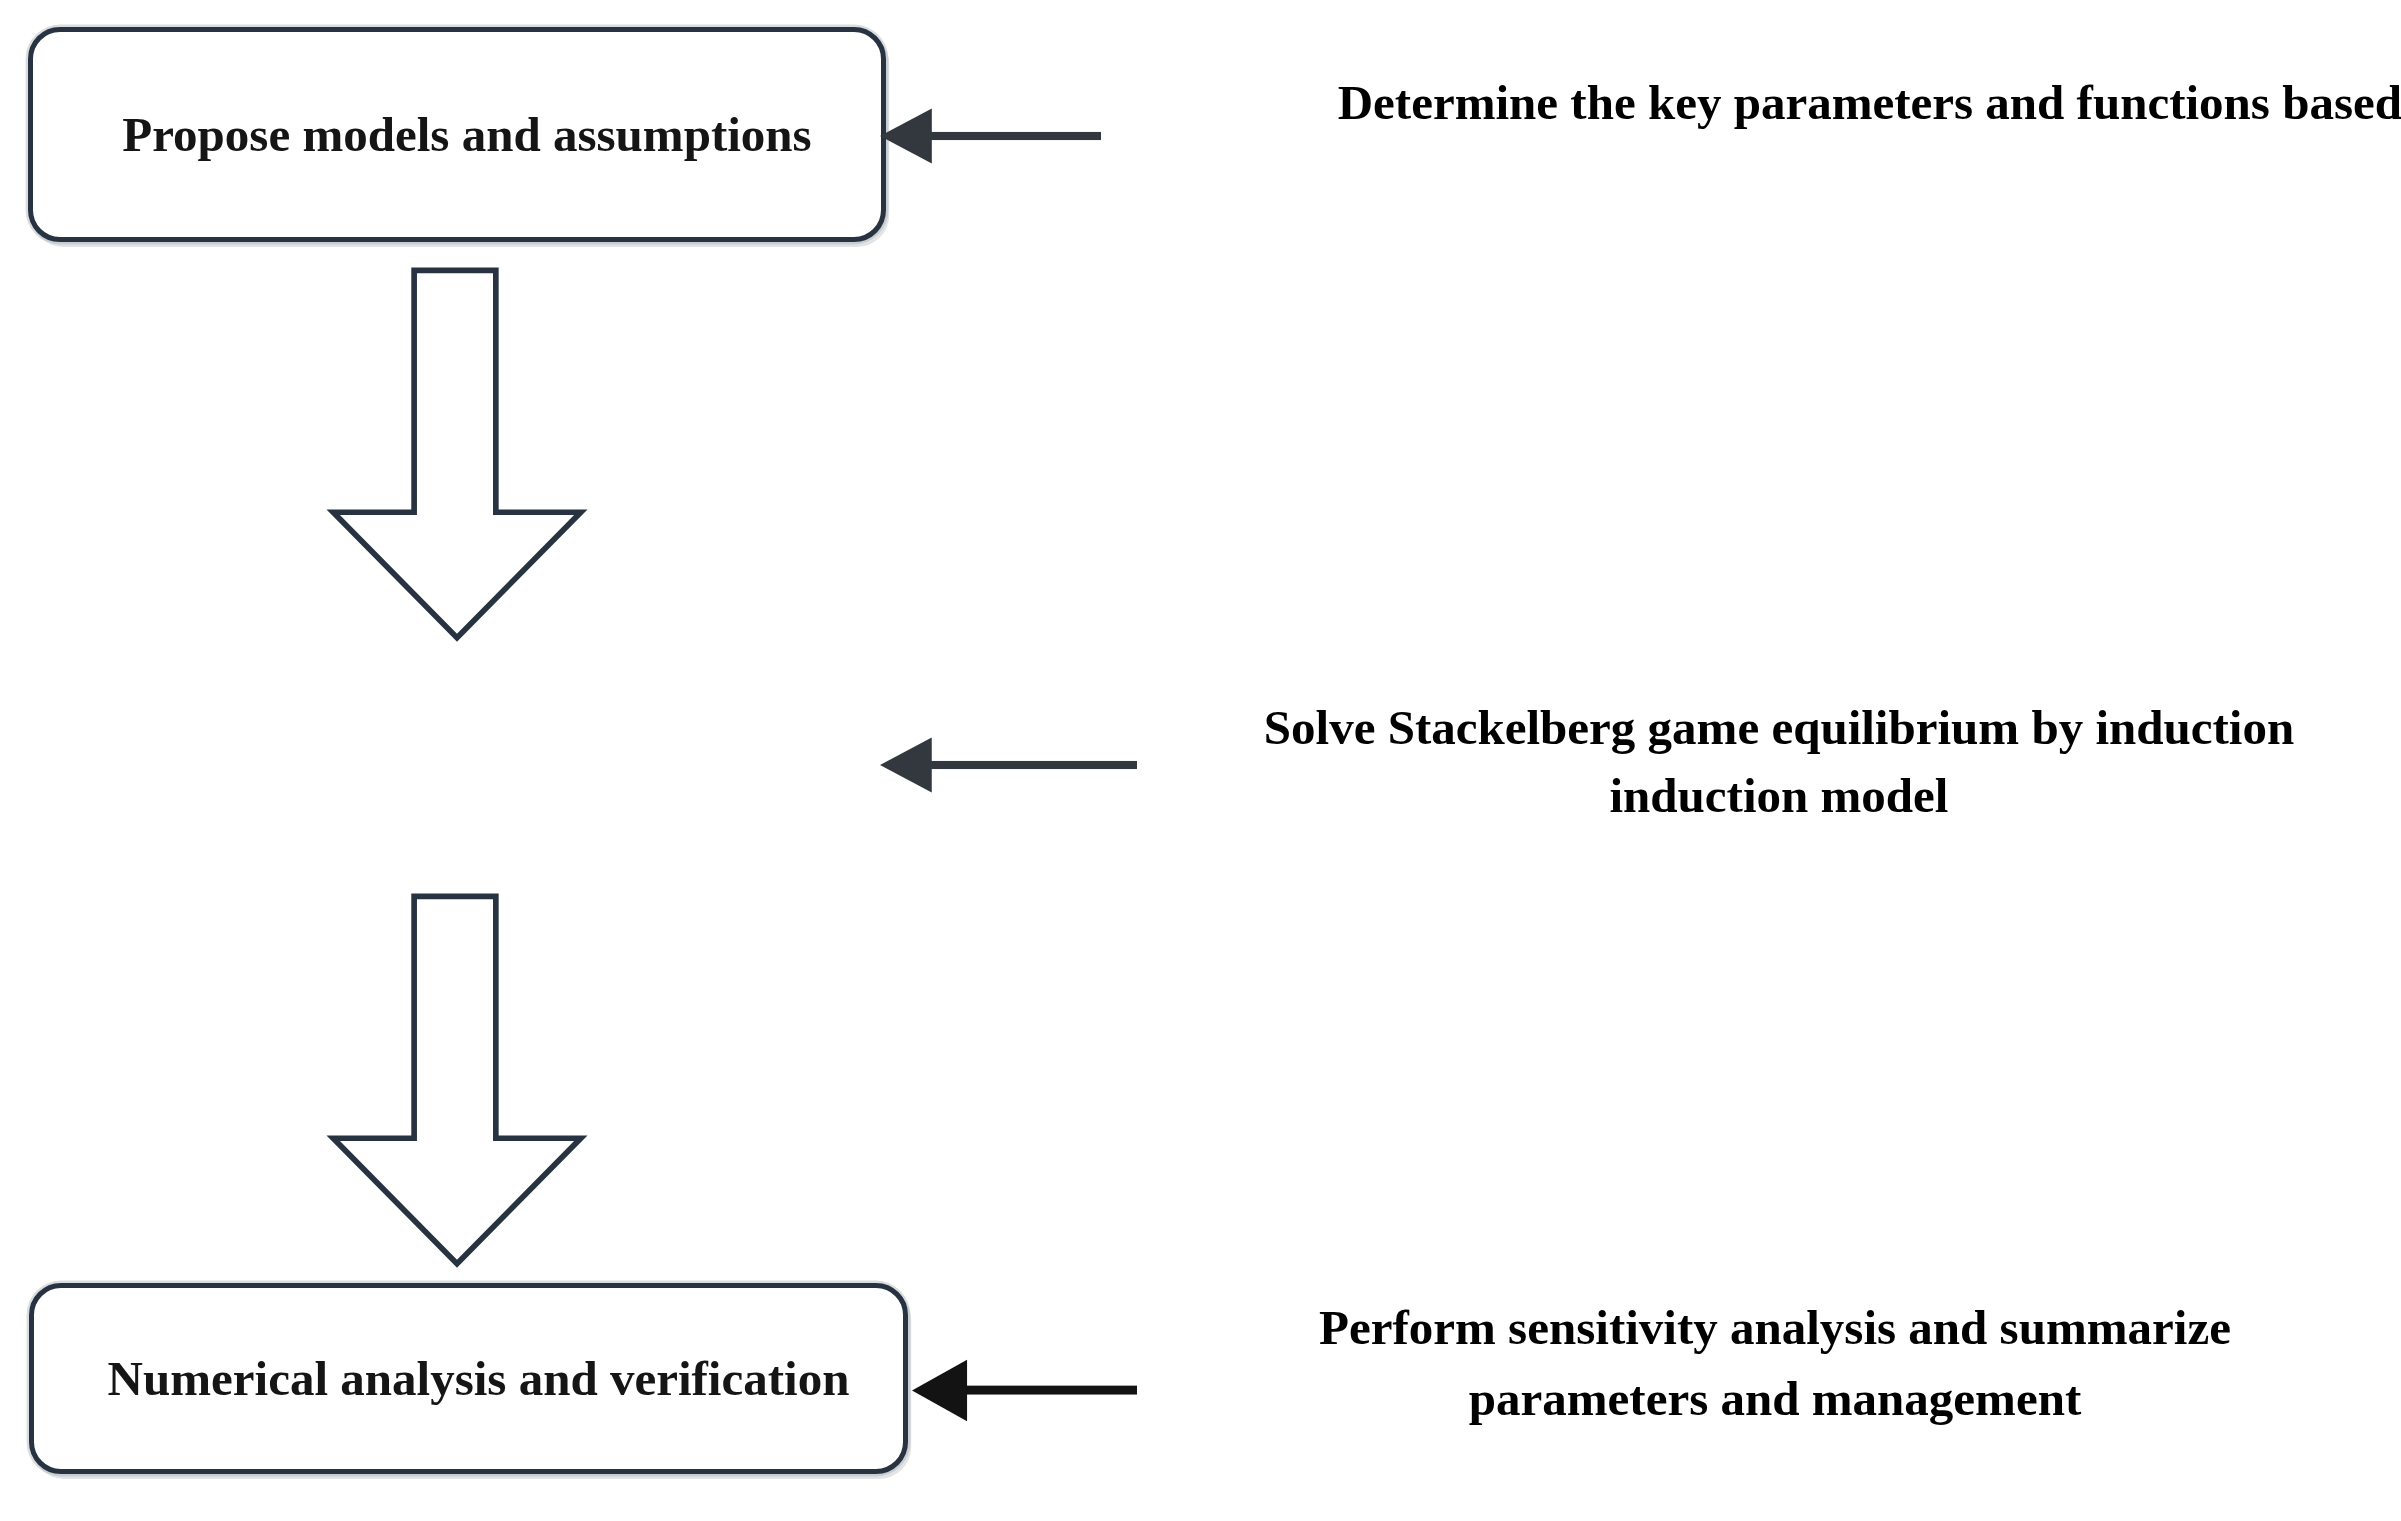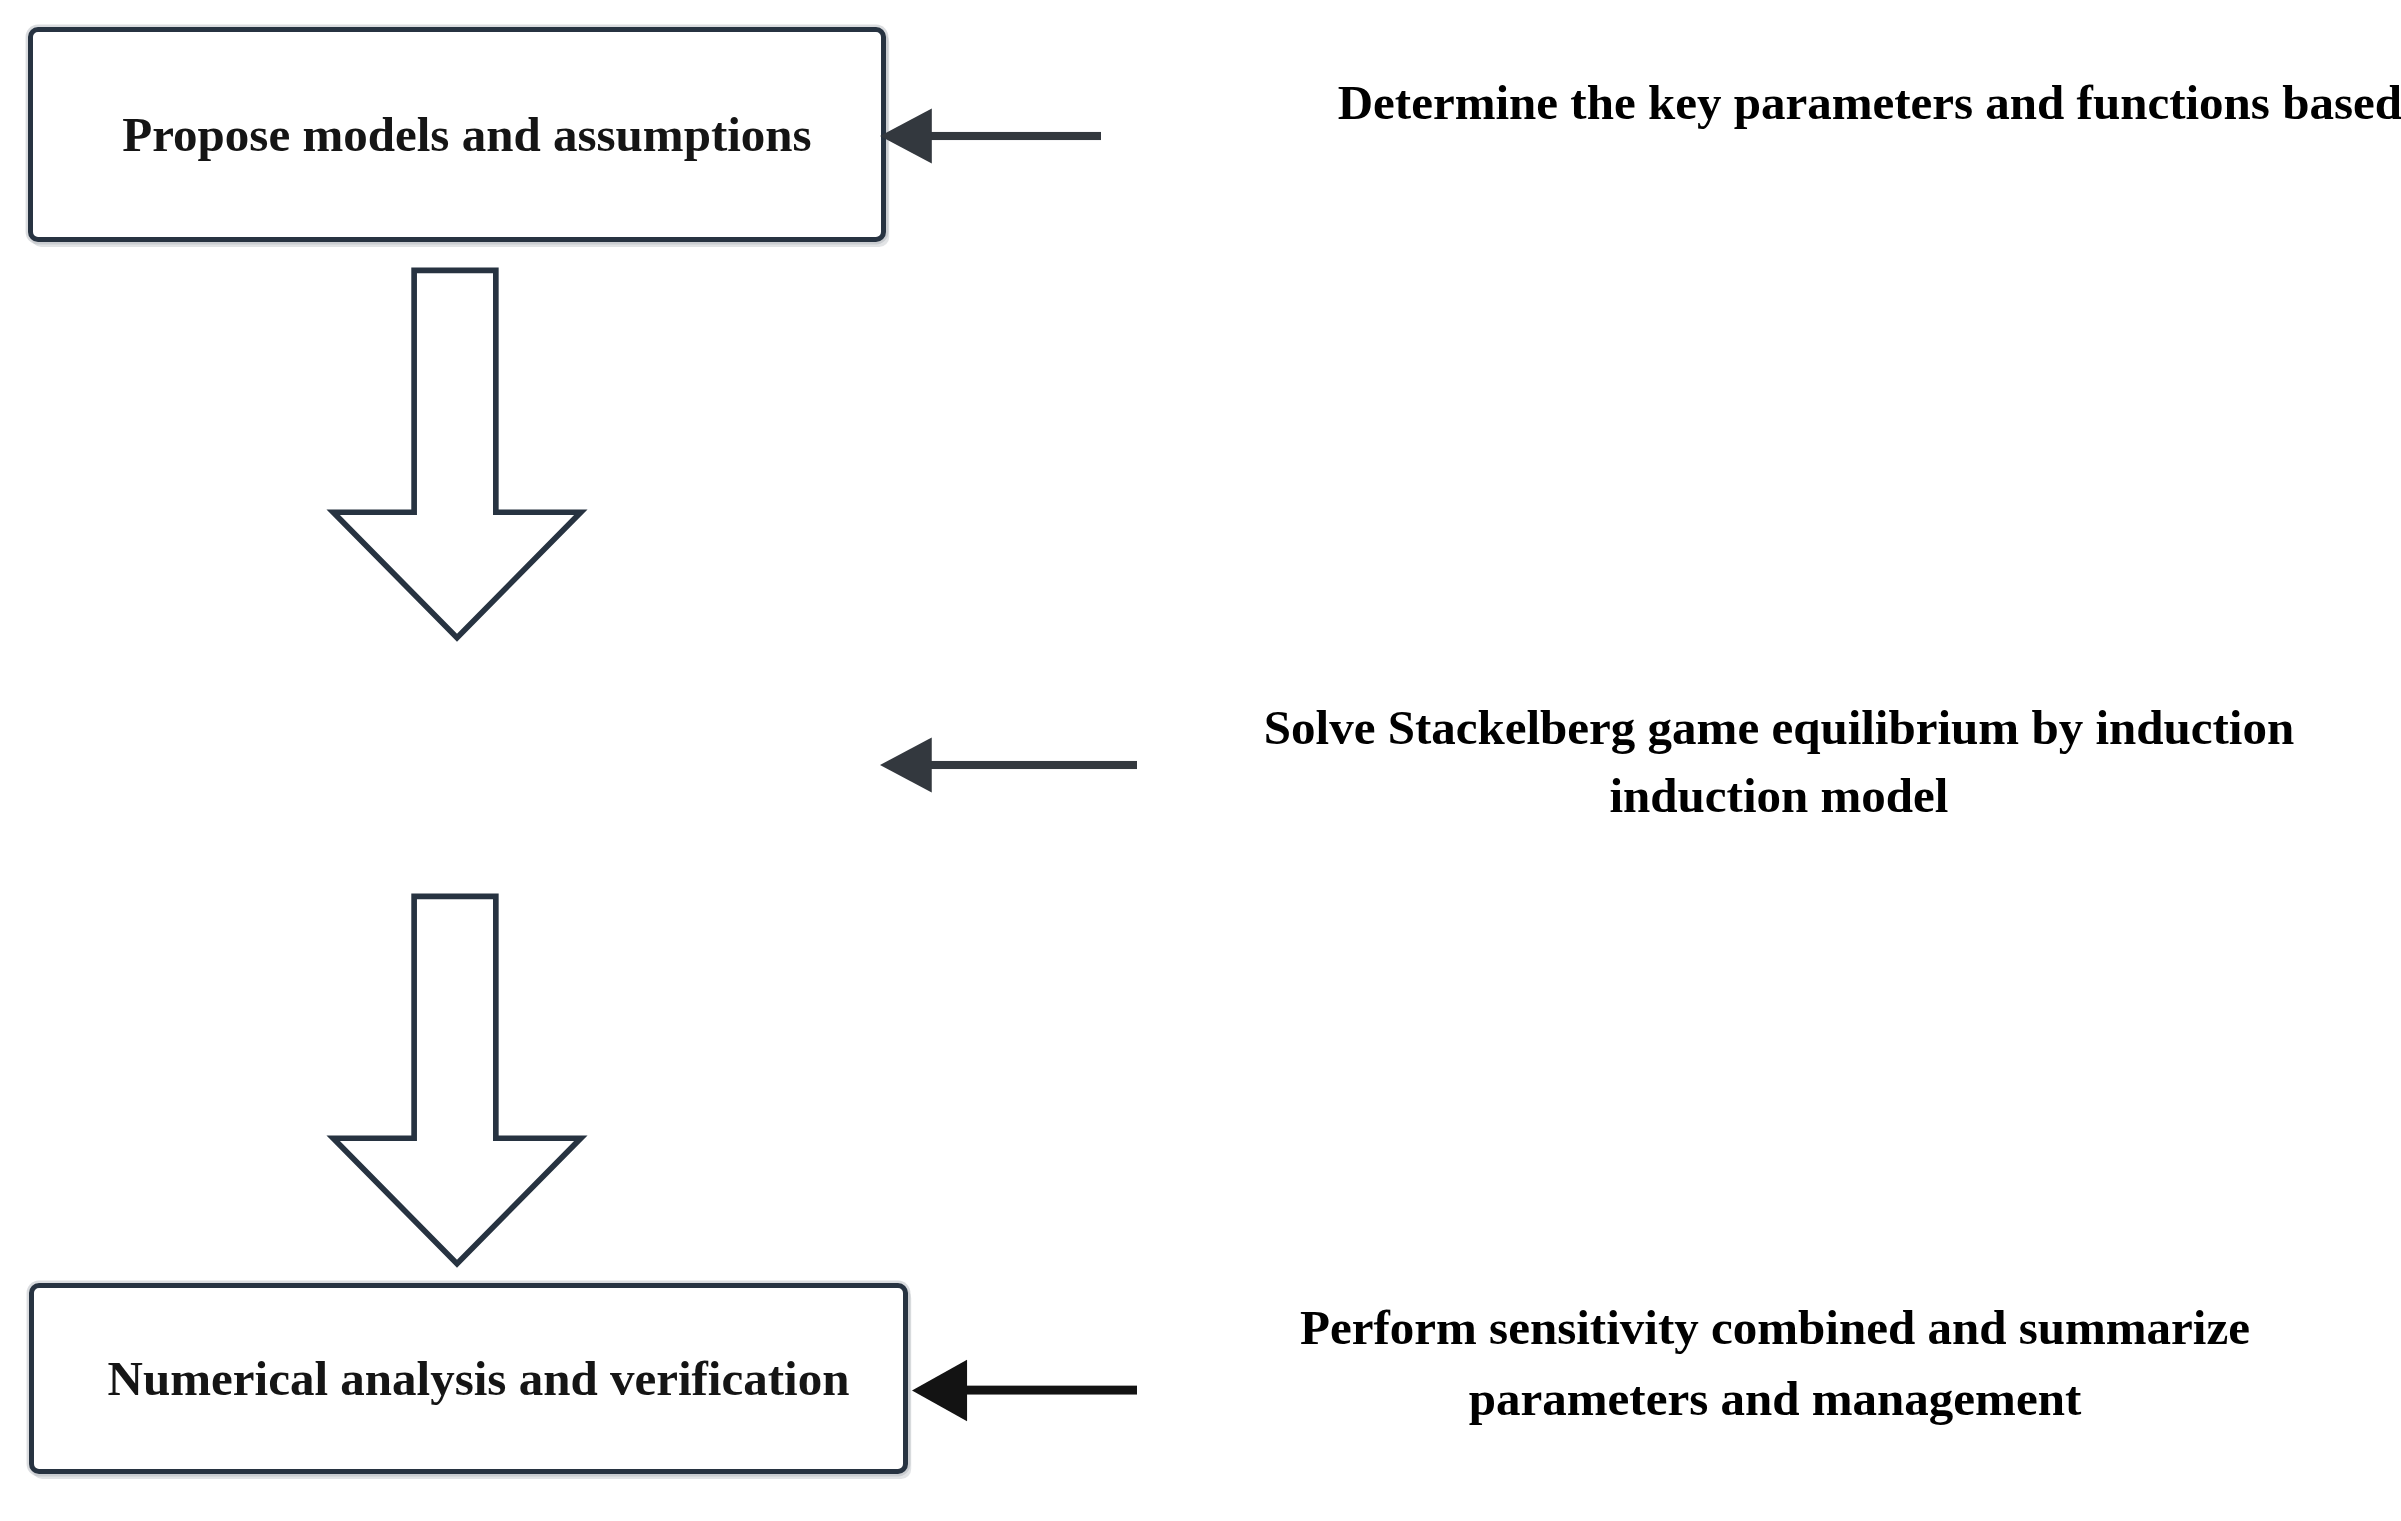--- a/index.html
+++ b/index.html
@@ -18,21 +18,21 @@
     width: 2401px;
     height: 1522px;
     background: var(--background);
     font-family: "Liberation Serif", "DejaVu Serif", serif;
     overflow: hidden;
   }
   .flow-box {
     position: absolute;
     box-sizing: border-box;
     border: 5.7px solid var(--outline);
-    border-radius: 10px;
+    border-radius: 32px;
     background: var(--box_fill);
     display: flex;
     align-items: center;
     justify-content: center;
     box-shadow: 0 0 0 2.4px rgba(173,178,184,0.45), 3.2px 4.9px 0 rgba(173,178,184,0.35);
     padding-left: 20px;
   }
   .box-label {
     font-weight: bold;
     font-size: 49px;
@@ -92,18 +92,18 @@
   <div class="annotation" style="left:1101px; top:69px; width:1301px;text-align:right;">
     <div class="ann-line">Determine the key parameters and functions based</div>
   </div>
 
   <div class="annotation" style="left:1157px; top:694px; width:1244px;">
     <div class="ann-line">Solve Stackelberg game equilibrium by induction</div>
     <div class="ann-line">induction model</div>
   </div>
 
   <div class="annotation three" style="left:1149px; top:1292px; width:1252px;">
-    <div class="ann-line">Perform sensitivity combined and summarize</div>
+    <div class="ann-line">Perform sensitivity analysis and summarize</div>
     <div class="ann-line">parameters and management</div>
   </div>
 
 </div>
 
 
 </body></html>

